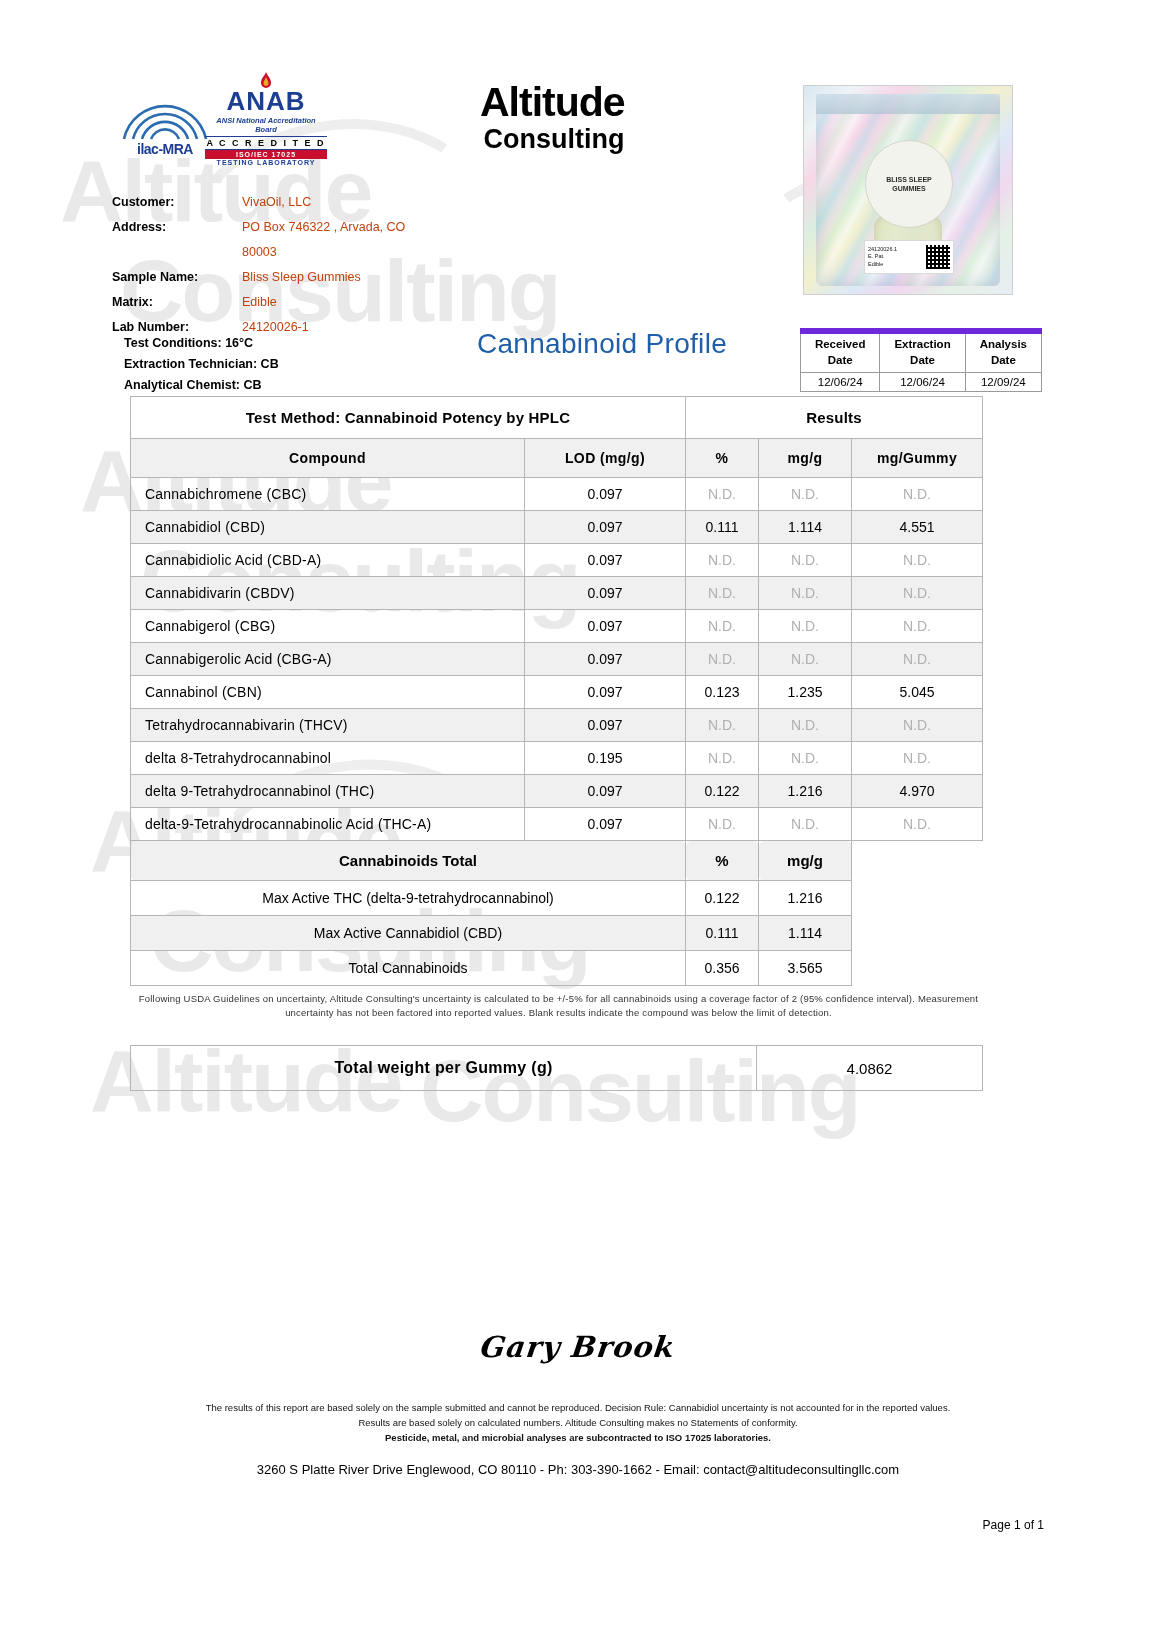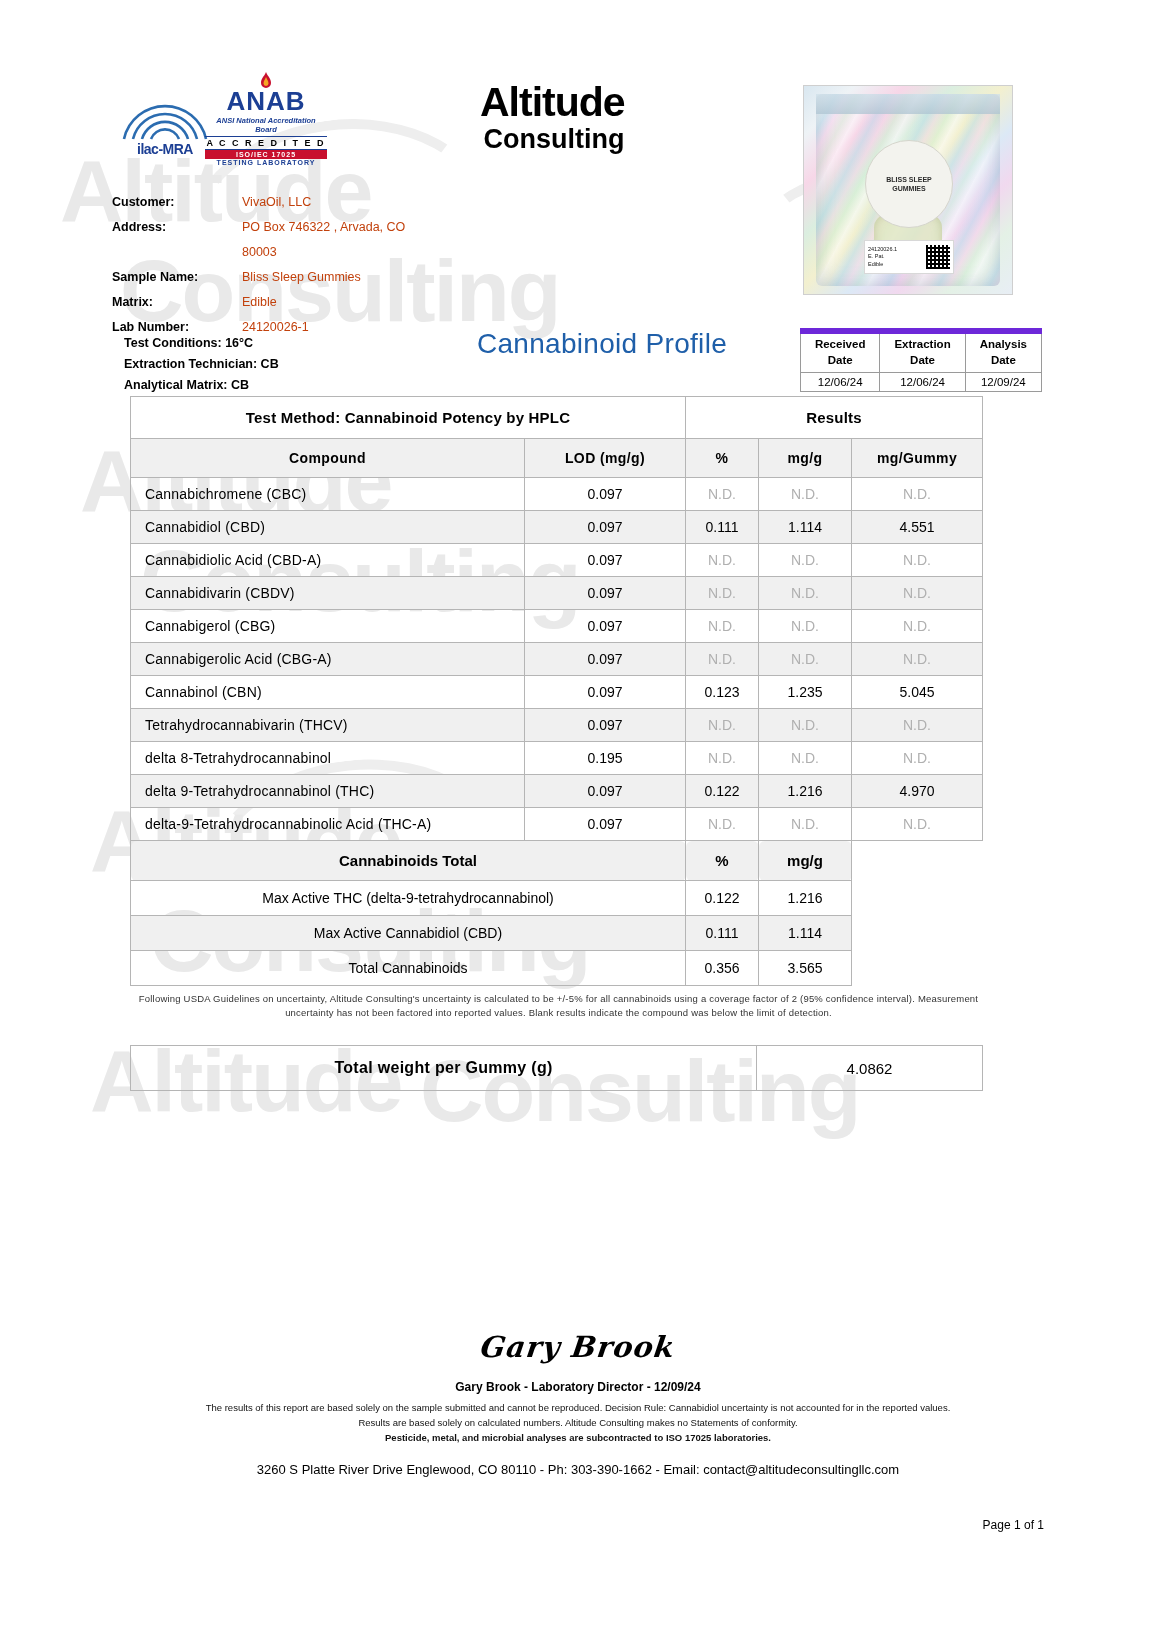--- a/index.html
+++ b/index.html
@@ -424,21 +424,21 @@
       <div class="cust-row">
         <div class="cust-label">Lab Number:</div>
         <div class="cust-val">24120026-1</div>
       </div>
     </div>
 
     <div class="title-row">
       <div class="conditions">
         <div>Test Conditions: 16°C</div>
         <div>Extraction Technician: CB</div>
-        <div>Analytical Matrix: CB</div>
+        <div>Analytical Chemist: CB</div>
       </div>
 
       <div class="profile-title">Cannabinoid Profile</div>
 
       <table class="date-table">
         <tbody>
             <tr>
           <th>
             <span>Received</span><br>
             <span>Date</span>
@@ -590,21 +590,20 @@
             <tr>
           <td class="wt-label">Total weight per Gummy (g)</td>
           <td class="wt-val">4.0862</td>
         </tr>
       </tbody>
         </table>
     </div>
 
     <div class="sig">
       <div class="sig-name">Gary Brook</div>
-      <div class="sig-line">Gary Brook - Laboratory Director - 12/09/24</div>
     </div>
 
     <div class="disclaimer">
       <div>The results of this report are based solely on the sample submitted and cannot be reproduced. Decision Rule: Cannabidiol uncertainty is not accounted for in the reported values.</div>
       <div>Results are based solely on calculated numbers. Altitude Consulting makes no Statements of conformity.</div>
       <div class="bold">Pesticide, metal, and microbial analyses are subcontracted to ISO 17025 laboratories.</div>
     </div>
 
     <div class="address">3260 S Platte River Drive Englewood, CO 80110 - Ph: 303-390-1662 - Email: contact@altitudeconsultingllc.com</div>
     <div class="pagenum">Page 1 of 1</div>

